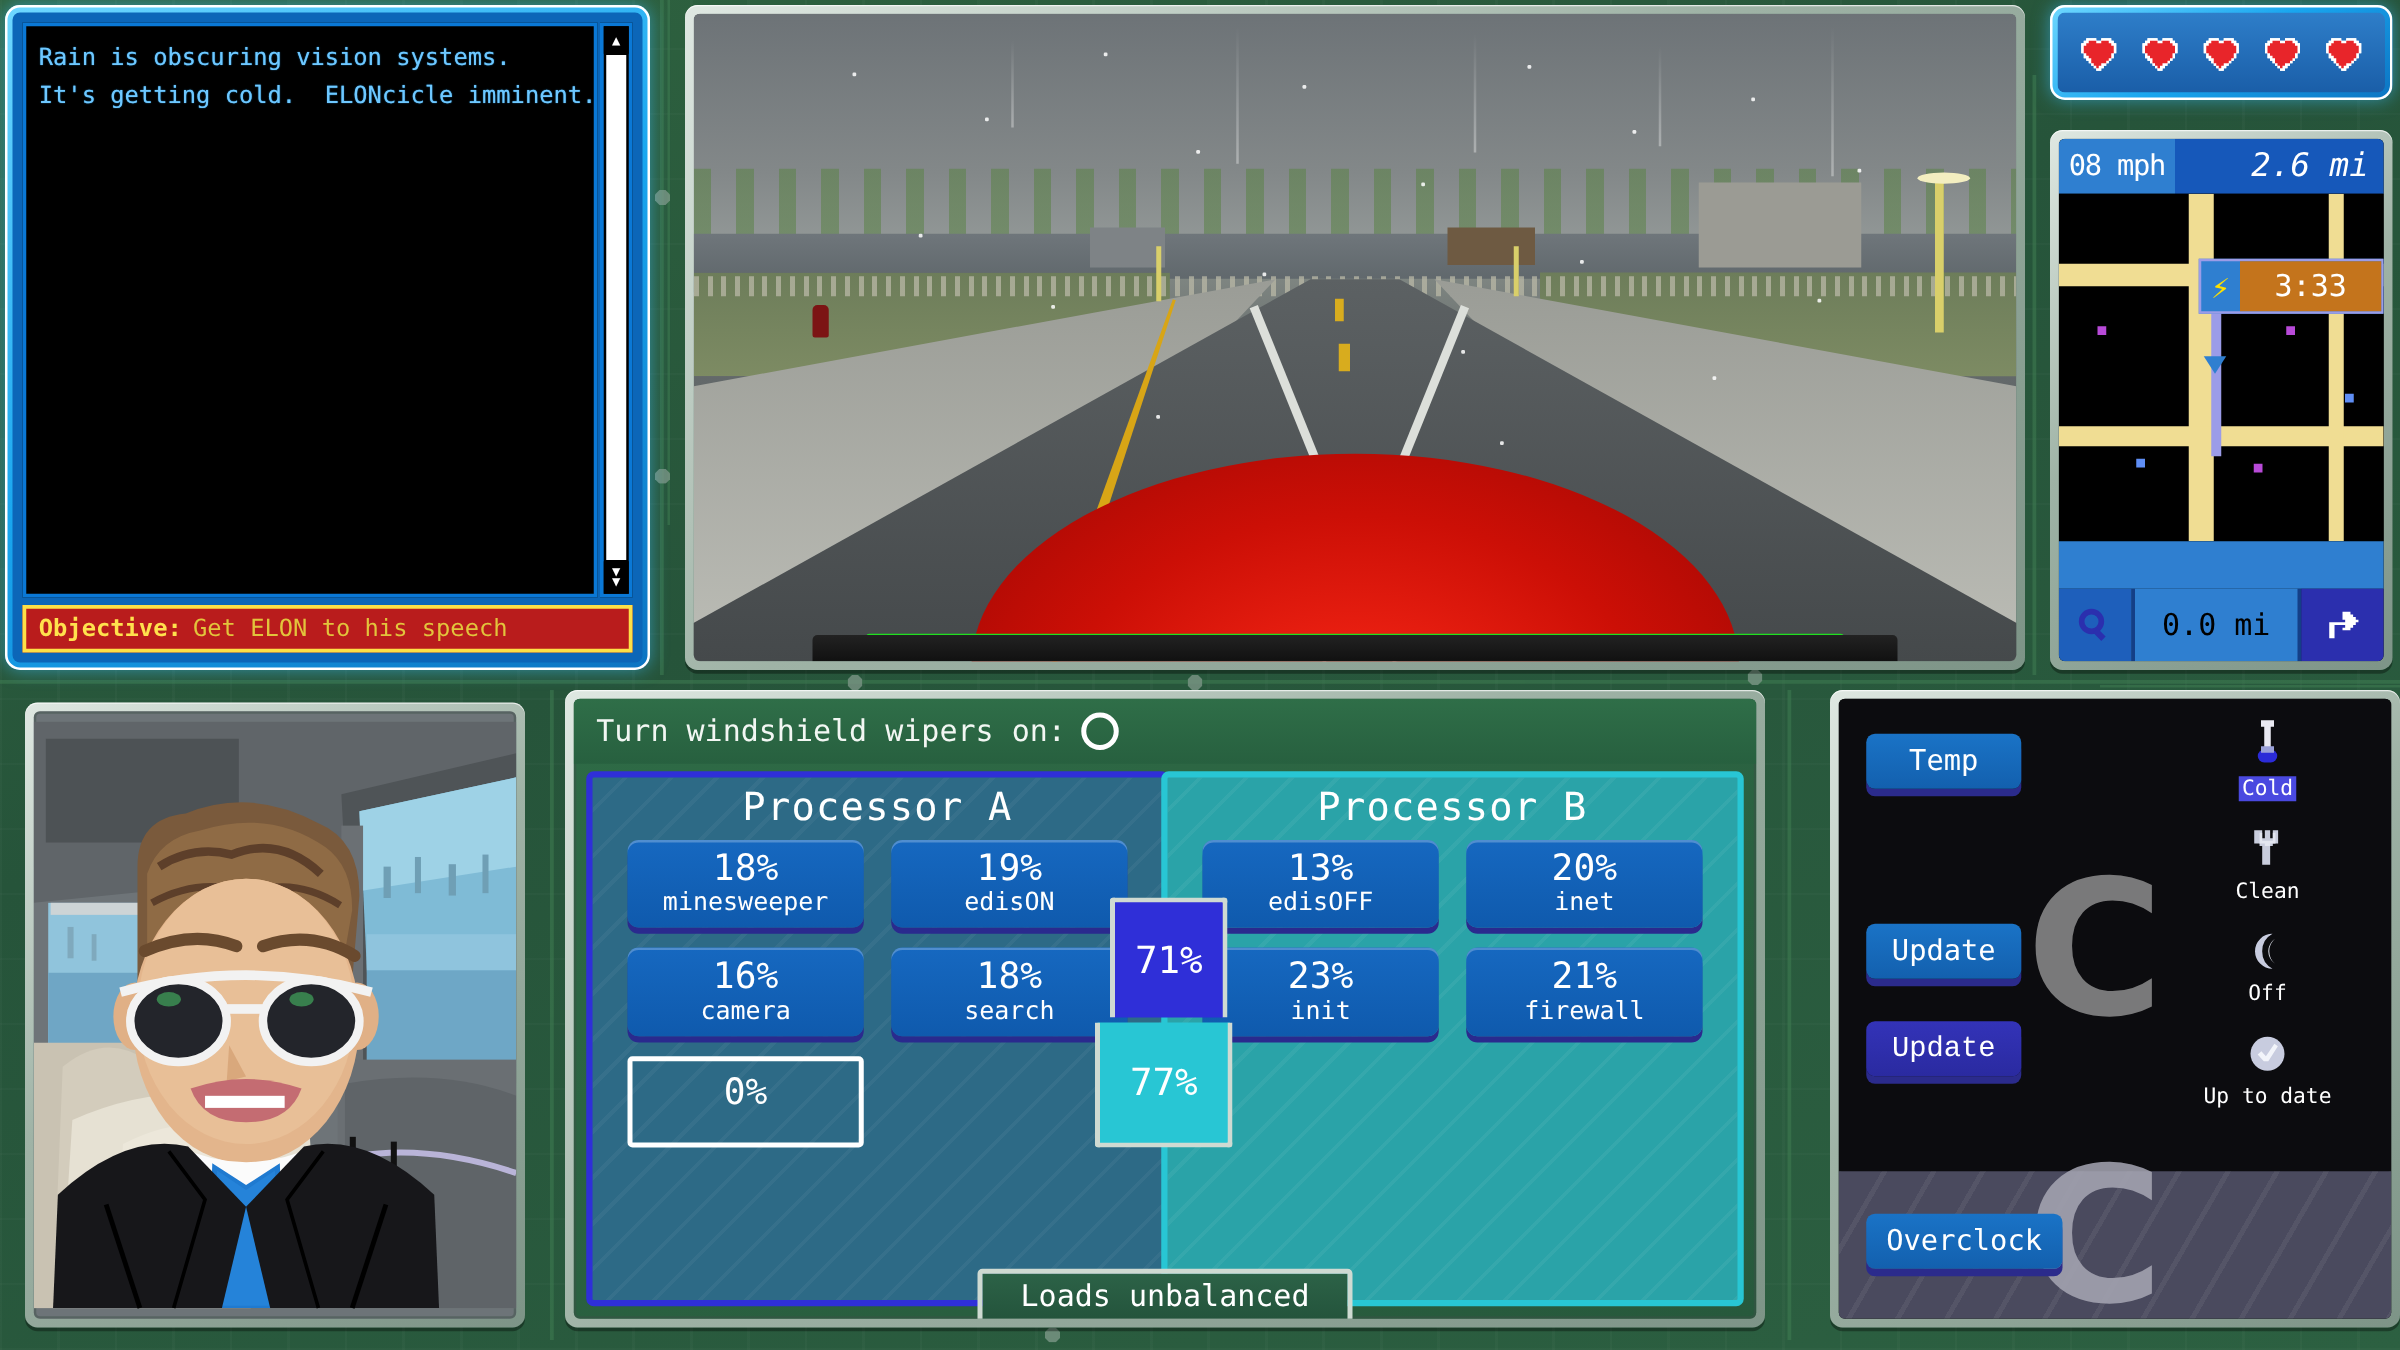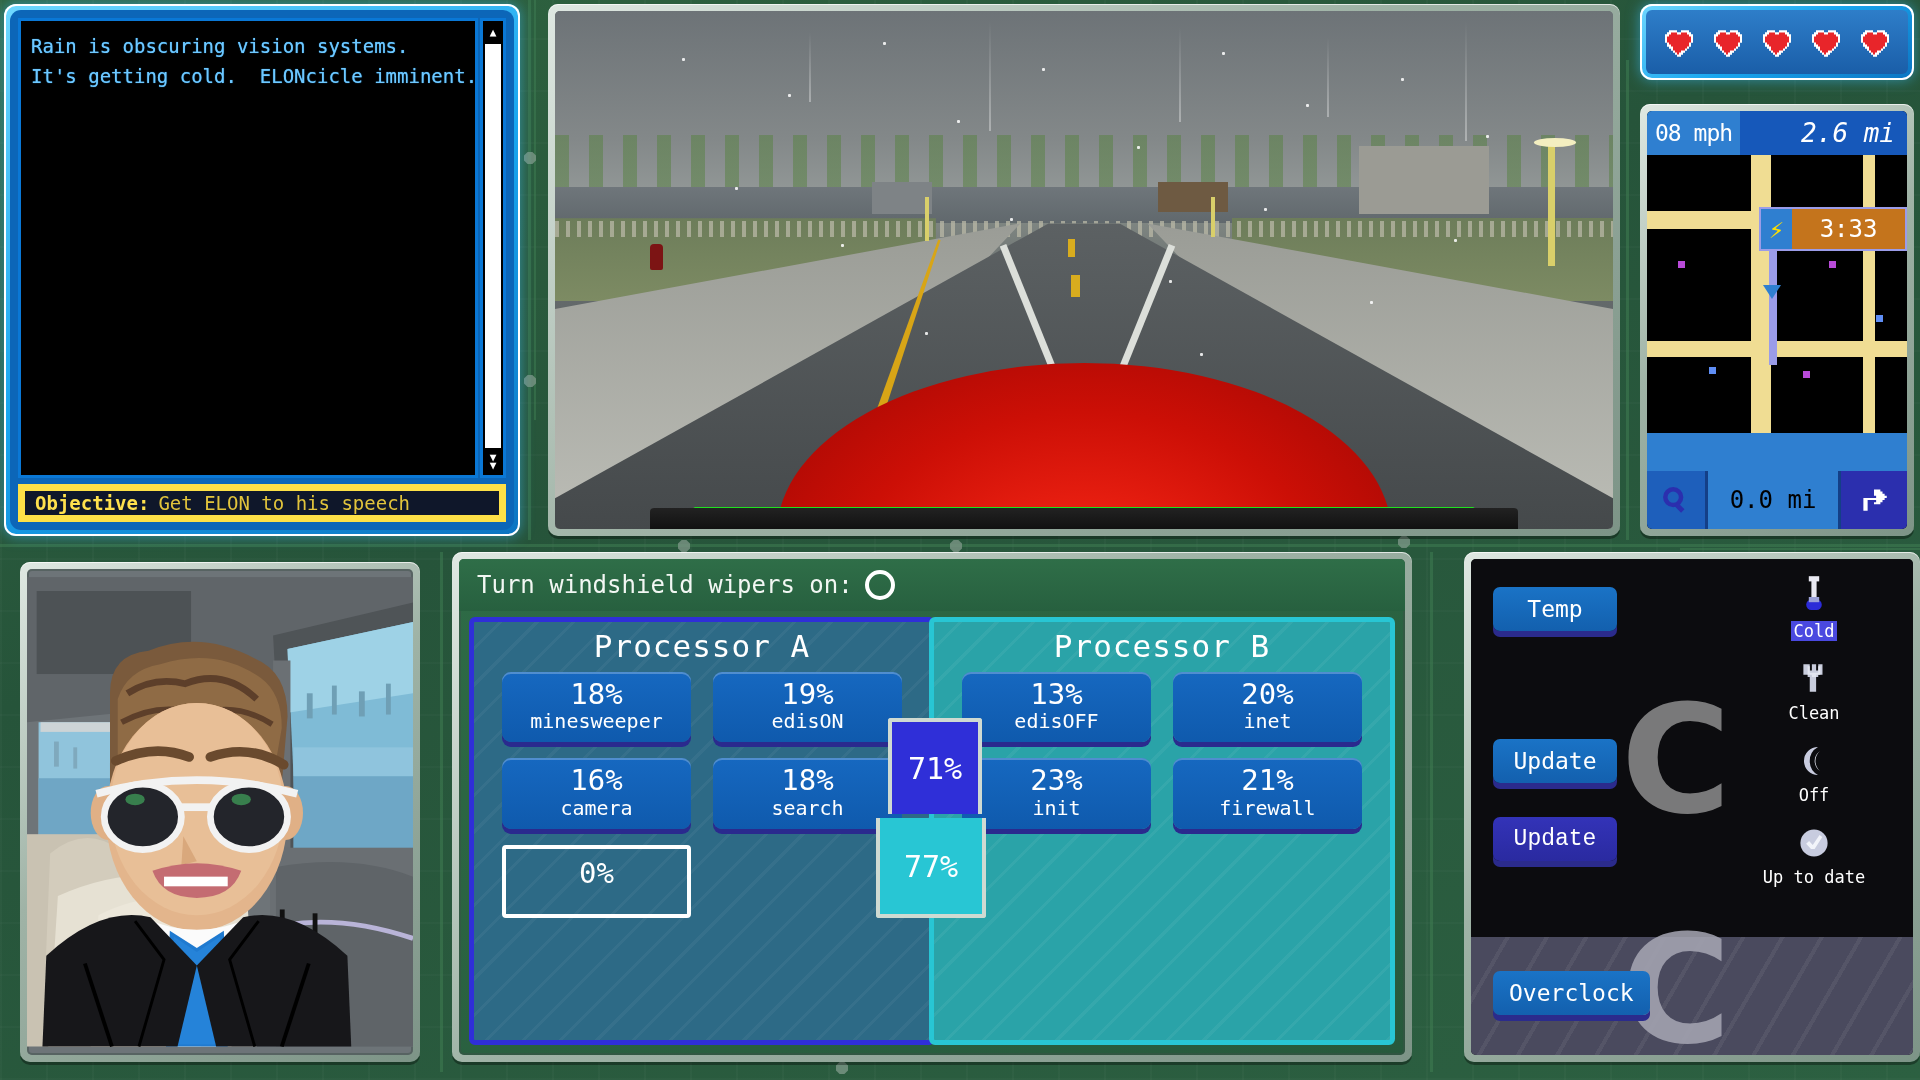--- a/index.html
+++ b/index.html
@@ -49,21 +49,21 @@
   .console-line:first-child { padding-top:10px; }
 
   .scrollbar { position:absolute; right:8px; top:8px; width:26px; bottom:52px;
         background:#000; border:3px solid #0a78d6; display:flex; flex-direction:column; }
   .sb-arrow { height:22px; background:#000; color:#fff; display:flex; align-items:center;
         justify-content:center; font-size:11px; }
   .sb-track { flex:1; background:#fff; margin:1px 2px; }
   .sb-arrow.dbl { height:26px; flex-direction:column; line-height:8px; }
 
   .objective-bar { position:absolute; left:8px; right:8px; bottom:8px; height:38px;
-        background:#0f172a; border:7px solid #fde047; display:flex; align-items:center;
+        background:#b91c1c; border:3px solid #fde047; display:flex; align-items:center;
         padding-left:10px; gap:9px; font-size:19px; }
   .obj-key { color:#ffe14d; font-weight:bold; }
   .obj-val { color:#e2c43c; }
 
   
   #drive-panel { left:548px; top:4px; width:1072px; height:532px; }
   .road-scene { position:absolute; inset:0; background:
       linear-gradient(#6e7478 0%, #7b8084 22%, #868b8e 33%, #9a9d9c 38%, #8d9490 42%, #5f6462 46%, #4e5352 100%); }
   .sky { position:absolute; left:0; right:0; top:0; height:41%;
         background:linear-gradient(#6d7377,#838889 60%,#9aa09e); }
@@ -233,21 +233,21 @@
     <div class="pad" style="left:1040px;top:660px"></div>
     <div class="pad" style="left:1290px;top:700px"></div>
     <div class="pad" style="left:1070px;top:928px"></div>
     <div class="pad" style="left:1092px;top:928px"></div>
     <div class="pad" style="left:520px;top:1010px"></div>
     <div class="pad" style="left:836px;top:1062px"></div>
     <div class="pad" style="left:1398px;top:536px"></div>
   </div>
 
   <div class="glow" id="console-panel">
-    <div class="inner" style="background:#0c66b8;border-radius:11px;">
+    <div class="inner" style="background:#0c66b8;">
       <div class="console-screen">
         <div class="console-line">Rain is obscuring vision systems.</div>
         <div class="console-line">It's getting cold.  ELONcicle imminent.</div>
       </div>
 
       <div class="scrollbar">
         <div class="sb-arrow">▲</div>
         <div class="sb-track"></div>
         <div class="sb-arrow dbl">
             <span>▼</span>
@@ -522,20 +522,21 @@
             </div>
             <div class="tile">
               <div class="pct">21%</div>
               <div class="nm">firewall</div>
             </div>
           </div>
           <div class="load-b">77%</div>
         </div>
       </div>
 
+      <div class="loads-banner">Loads unbalanced</div>
     </div>
   </div>
 
   <div class="bezel" id="ctrl-panel">
     <div class="inner ctrl-inner">
       <div class="ctrl-upper">
         <div class="bigC" style="left:150px; top:126px;">C</div>
 
         <div class="cbtn" style="left:22px; top:28px;">Temp</div>
         <div class="cbtn" style="left:22px; top:180px;">Update</div>

